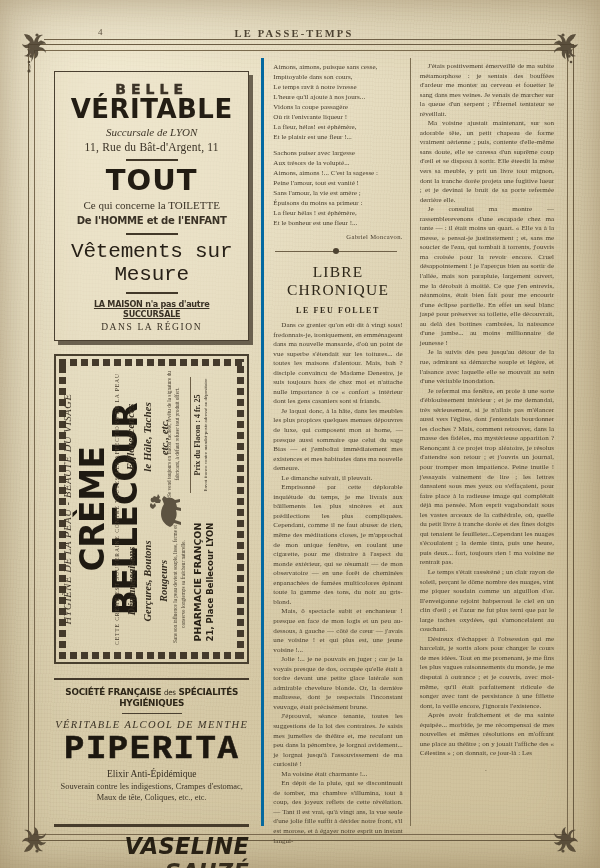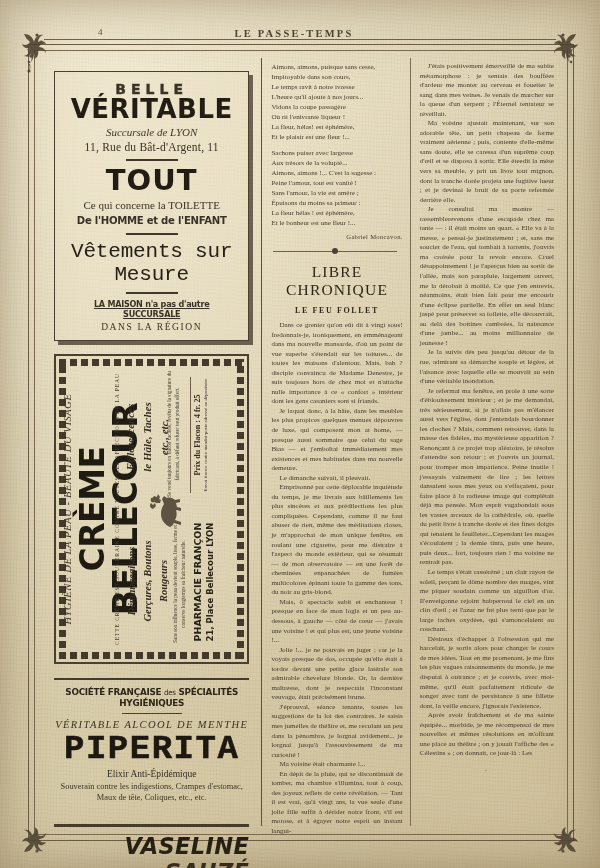--- a/index.html
+++ b/index.html
@@ -55,21 +55,21 @@
   .c-bl{left:20px;bottom:12px;transform:scaleY(-1)}
   .c-br{right:20px;bottom:12px;transform:scale(-1,-1)}
 
   
   .cols{
     position:absolute;left:42px;top:58px;width:516px;height:768px;
     display:flex;
   }
   .col{position:relative;height:100%;}
   .col-ads{width:222px;padding:4px 6px 0 6px;box-sizing:border-box;}
-  .col-mid{width:150px;padding:4px 7px 0 9px;box-sizing:border-box;border-left:1px solid #0369a1;}
+  .col-mid{width:150px;padding:4px 7px 0 9px;box-sizing:border-box;border-left:3px solid #0369a1;}
   .col-right{width:150px;padding:4px 4px 0 9px;box-sizing:border-box;border-left:1px solid #7e7054;}
 
   
   .ad1{
     border:1.6px solid #4a4031;margin:9px 6px 0 6px;padding:9px 6px 8px 6px;
     text-align:center;position:relative;
     box-shadow:4px 4px 0 rgba(58,48,34,.72);
     background:rgba(231,222,196,.30);
   }
   .belle{

